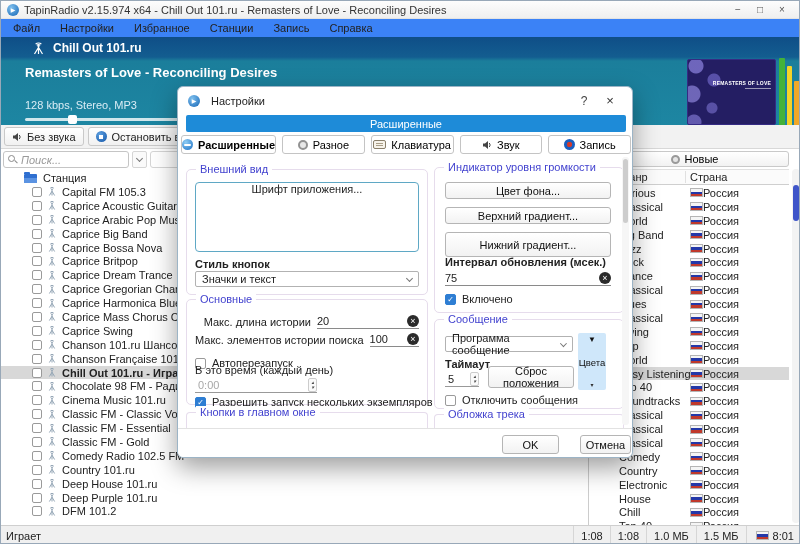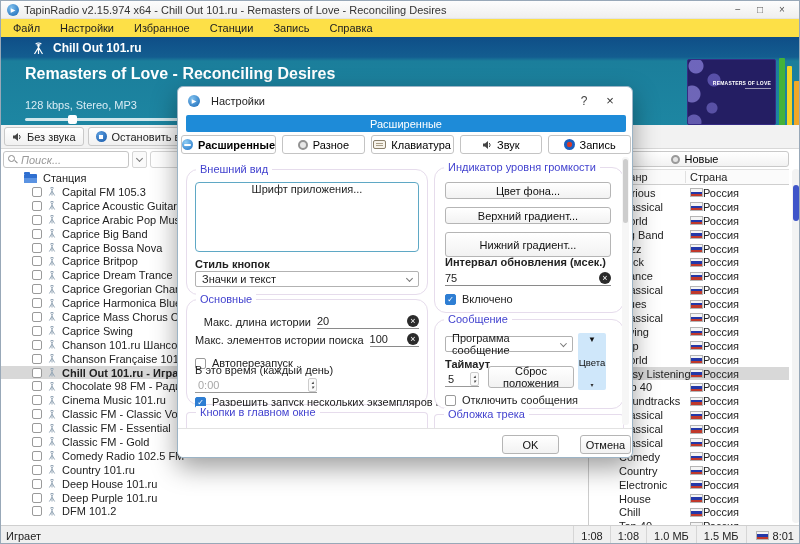--- a/index.html
+++ b/index.html
@@ -8,29 +8,29 @@
 #app{position:absolute;inset:0;width:800px;height:544px;border:1px solid #98a8b8;background:#fff;overflow:hidden}
 
 
 .titlebar{position:absolute;left:0;top:0;width:100%;height:18px;background:linear-gradient(#fdfdfd,#efefef);display:flex;align-items:center;padding:0 6px;border-bottom:1px solid #e3e3e3}
 .appico{width:12px;height:12px;border-radius:50%;background:radial-gradient(circle at 35% 30%,#7fc0ee,#1465b5);display:inline-flex;align-items:center;justify-content:center;color:#fff;font-size:6px;line-height:1;margin-right:5px;flex:0 0 12px}
 .wtitle{color:#333;white-space:nowrap}
 .winbtns{margin-left:auto;display:flex;gap:0;color:#555}
 .winbtn{width:22px;text-align:center;font-size:10px;cursor:default}
 
 
-.menubar{position:absolute;left:0;top:18px;width:100%;height:18px;background:#fde047;display:flex;align-items:center;padding-left:2px;color:#222}
+.menubar{position:absolute;left:0;top:18px;width:100%;height:18px;background:#3b82f6;display:flex;align-items:center;padding-left:2px;color:#222}
 .mitem{padding:0 10px;line-height:18px}
 
 
 .nowplaying{position:absolute;left:0;top:36px;width:100%;height:88px;color:#fff;overflow:hidden;
 background:linear-gradient(180deg,#0f4e87 0px,#135d90 20px,#1b7e9b 24px,#1d86a2 88px)}
 .np-ant{position:absolute;left:30px;top:4px}
 .np-station{position:absolute;left:52px;top:4px;font-weight:bold;font-size:12px}
-.np-track{position:absolute;left:24px;top:28px;font-weight:bold;font-size:16px}
+.np-track{position:absolute;left:24px;top:28px;font-weight:bold;font-size:13px}
 .np-info{position:absolute;left:24px;top:62px;font-size:11px;color:#d9ecf5}
 .np-slider{position:absolute;left:24px;top:81px;width:228px;height:3px;background:rgba(255,255,255,.8);border-radius:2px}
 .np-handle{position:absolute;top:-3px;width:9px;height:9px;background:#fff;border-radius:2px}
 .album{position:absolute;left:686px;top:22px;width:89px;height:66px;background:#241e63;border:1px solid #352b84;border-radius:2px;overflow:hidden}
 .album .pat{position:absolute;left:-14px;top:-8px;width:58px;height:84px;background:
  radial-gradient(circle 11px at 22px 14px,rgba(150,140,235,.65) 0 7px,rgba(150,140,235,0) 8px),
  radial-gradient(circle 9px at 40px 28px,rgba(130,120,225,.55) 0 6px,rgba(130,120,225,0) 7px),
  radial-gradient(circle 12px at 18px 42px,rgba(160,150,240,.6) 0 8px,rgba(160,150,240,0) 9px),
  radial-gradient(circle 8px at 38px 56px,rgba(140,130,230,.5) 0 5px,rgba(140,130,230,0) 6px),
  radial-gradient(circle 10px at 20px 70px,rgba(150,140,235,.55) 0 7px,rgba(150,140,235,0) 8px)}
@@ -100,21 +100,21 @@
 .dtabs{position:absolute;left:3px;top:48px;width:450px;height:19px;display:flex;gap:6px}
 .tab{flex:1;display:flex;align-items:center;justify-content:center;gap:5px;background:#fff;border:1px solid #c4c4c4;border-radius:3px;font-size:11px;font-family:inherit;padding:0}
 .tab.act{font-weight:bold}
 .ic-adv{width:11px;height:11px;border-radius:50%;background:radial-gradient(circle at 35% 30%,#8ecdf5,#1a6fc4);position:relative;flex:0 0 11px}
 .ic-adv::after{content:"";position:absolute;left:2px;top:4.5px;width:7px;height:2px;background:#fff;border-radius:1px}
 .ic-gear{width:10px;height:10px;border-radius:50%;border:2.5px solid #929292;background:#e8e8e8;flex:0 0 10px}
 .ic-kbd{width:13px;height:9px;border:1px solid #8a7f6a;border-radius:2px;background:#f7f3ea;position:relative;flex:0 0 13px}
 .ic-kbd::after{content:"";position:absolute;left:2px;top:2px;right:2px;height:1px;background:#a99e88;box-shadow:0 2px 0 #a99e88}
 .ic-rec{width:11px;height:11px;border-radius:50%;background:radial-gradient(circle,#d03a2e 0 32%,#1a5fc0 38% 100%);flex:0 0 11px}
 
-.grp{position:absolute;border:1px solid #e6dcec;border-radius:12px;background:#fff}
+.grp{position:absolute;border:1px solid #e6dcec;border-radius:5px;background:#fff}
 .grp .glab{position:absolute;top:-7px;left:9px;background:#fff;padding:0 4px;color:#4343cf;white-space:nowrap}
 .fontbox{position:absolute;left:8px;top:12px;right:8px;height:70px;border:1px solid #5fa8c5;border-radius:4px;display:flex;align-items:flex-start;justify-content:center;color:#222}
 .blab{font-weight:bold;position:absolute}
 .ddl{position:absolute;border:1px solid #b2b2b2;border-radius:2px;background:#fff;display:flex;align-items:center;padding:0 6px;height:16px}
 .ddl .chev{margin-left:auto}
 .frow{position:absolute;left:8px;right:8px;height:15px;display:flex;align-items:center}
 .flab{flex:1;text-align:right;margin-right:6px;white-space:nowrap}
 .uin{display:flex;align-items:center;border-bottom:1px solid #8a8a8a;height:15px}
 .uval{flex:1}
 .clr{width:12px;height:12px;border-radius:50%;background:#2b2b2b;color:#fff;font-size:9px;line-height:12px;text-align:center;flex:0 0 12px}

